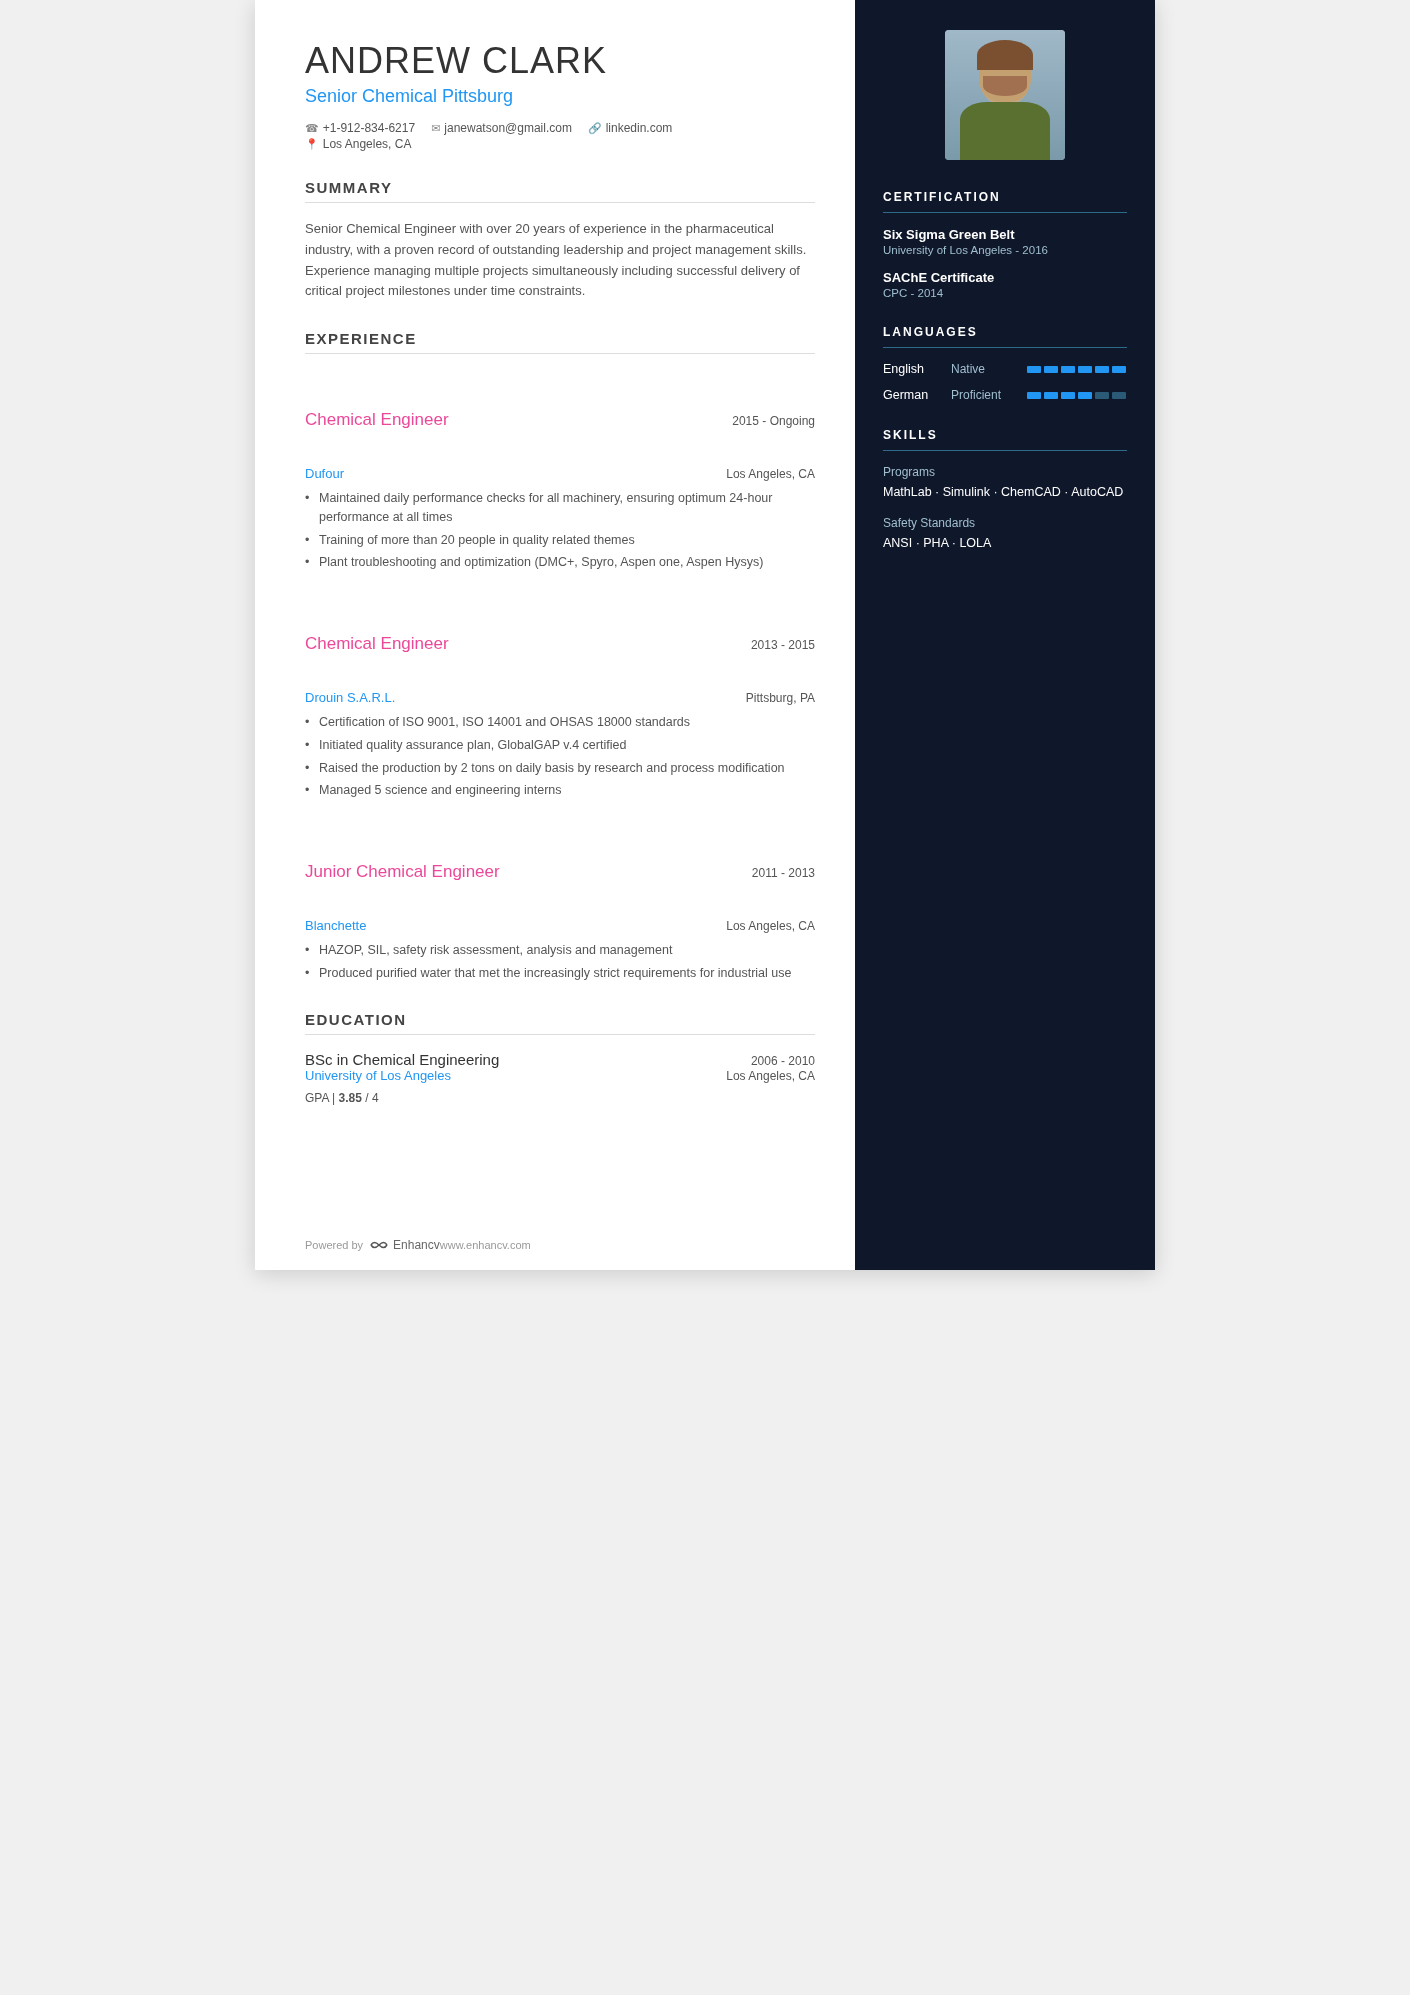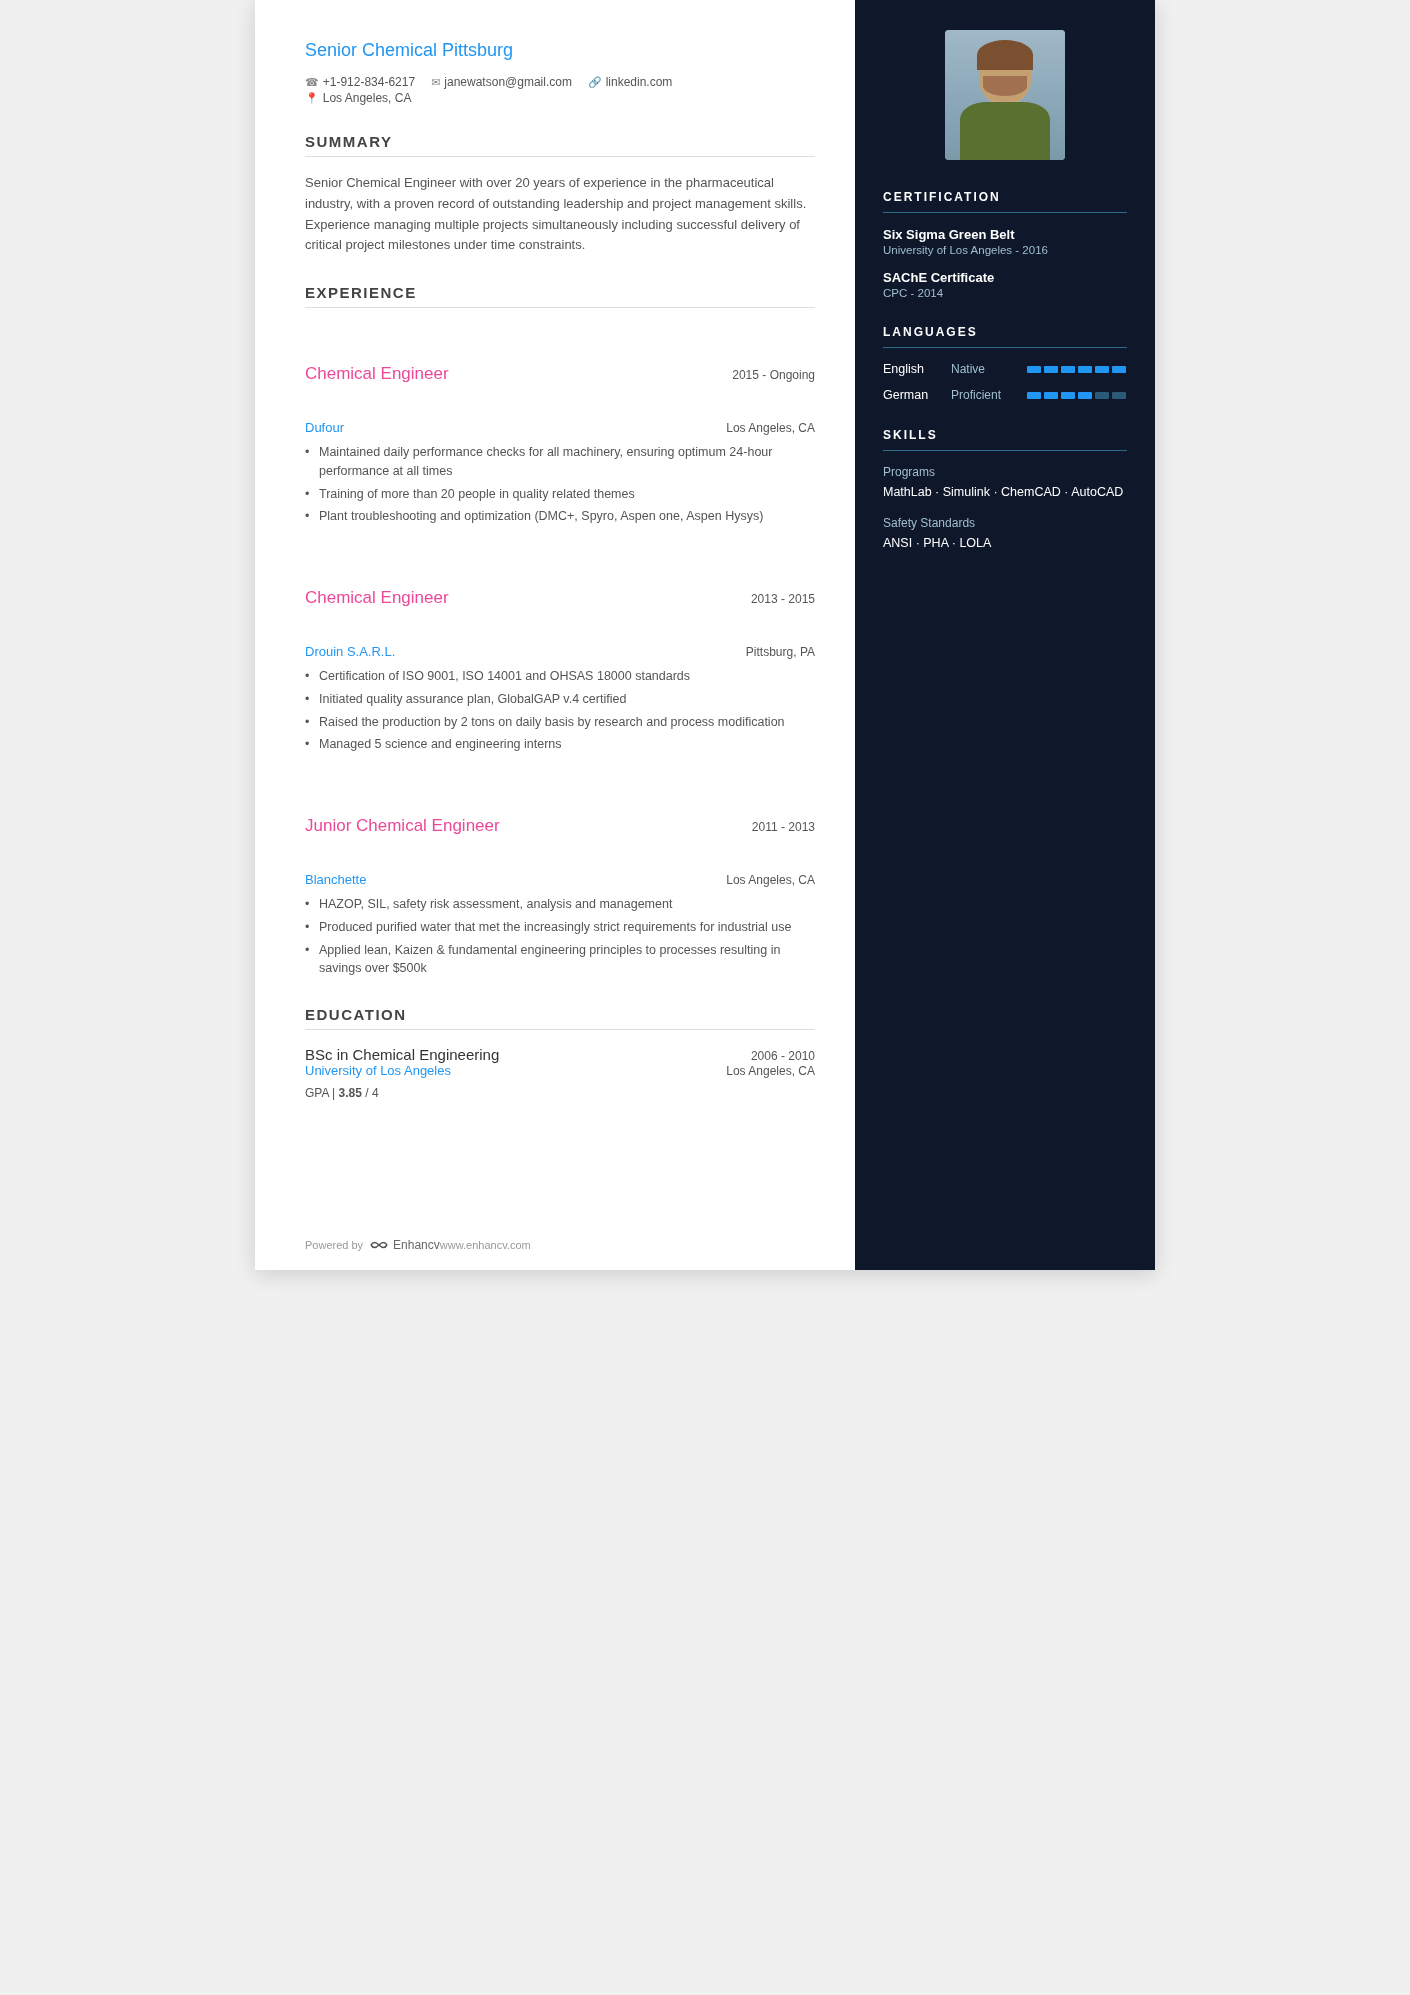--- a/index.html
+++ b/index.html
@@ -344,20 +344,21 @@
     }
   </style>
 </head>
 <body>
 
 <div class="page">
 
   <div class="left-col">
 
     <div>
+      <div class="header-name">ANDREW CLARK</div>
       <div class="header-title">Senior Chemical Pittsburg</div>
       <div class="contact-line">
         <span class="contact-item">
           <span class="contact-icon">☎</span>
           <span>+1-912-834-6217</span>
         </span>
         <span class="contact-item">
           <span class="contact-icon">✉</span>
           <span>janewatson@gmail.com</span>
         </span>
@@ -422,21 +423,20 @@
           <span class="exp-role">Junior Chemical Engineer</span>
           <span class="exp-date">2011 - 2013</span>
         </div>
         <div class="exp-company-row">
           <span class="exp-company">Blanchette</span>
           <span class="exp-location">Los Angeles, CA</span>
         </div>
         <ul class="exp-bullets">
           <li>HAZOP, SIL, safety risk assessment, analysis and management</li>
           <li>Produced purified water that met the increasingly strict requirements for industrial use</li>
-          <li>Applied lean, Kaizen &amp; fundamental engineering principles to processes resulting in savings over $500k</li>
         </ul>
       </div>
     </div>
 
     <div class="section">
       <div class="section-title">EDUCATION</div>
       <div class="section-divider"></div>
       <div class="exp-entry">
         <div class="exp-header">
           <span class="edu-role">BSc in Chemical Engineering</span>

